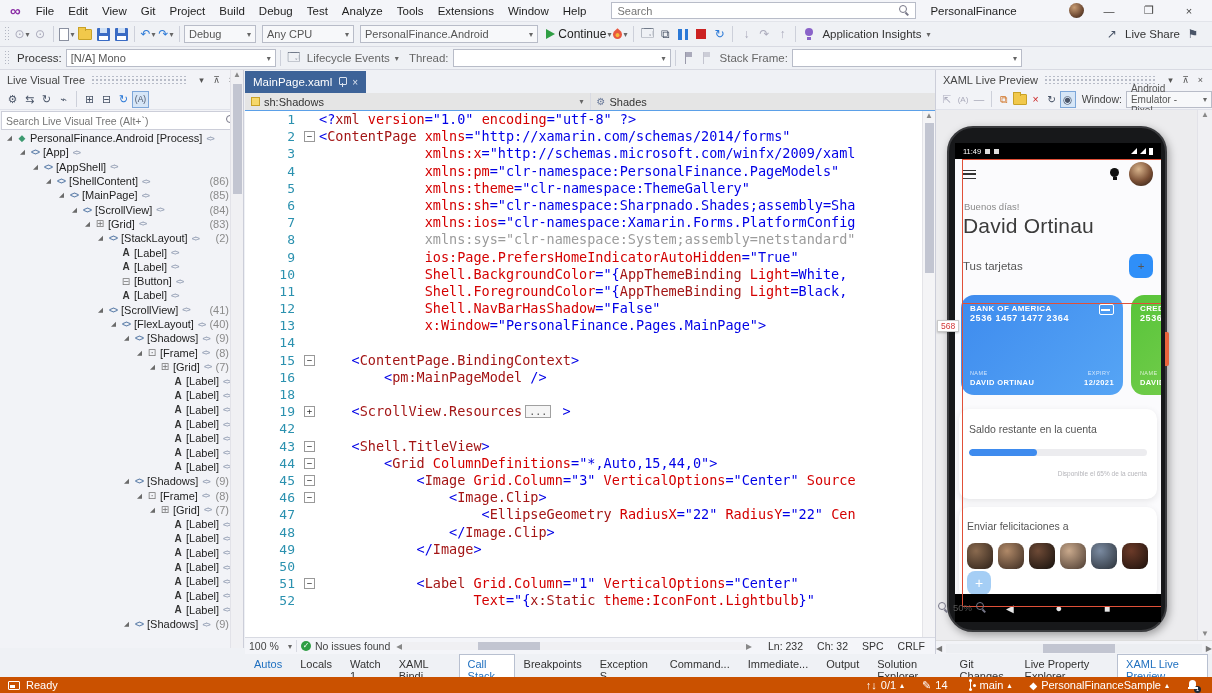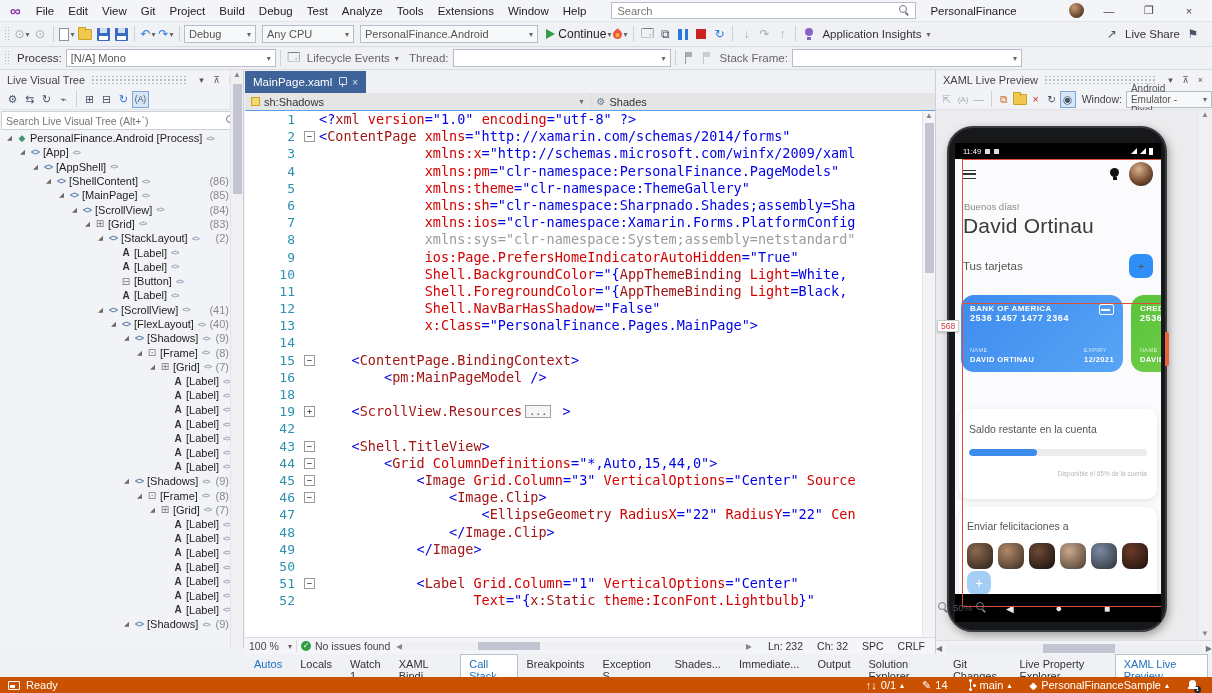--- a/index.html
+++ b/index.html
@@ -128,31 +128,31 @@
 #phead .sp { flex:1; }
 .p-bulb { position:relative; width:9px; height:12px; margin-right:10px; }
 .p-bulb::before { content:""; position:absolute; left:0; top:0; width:9px; height:9px; border-radius:50%; background:#111; }
 .p-bulb::after { content:""; position:absolute; left:2.5px; bottom:0; width:4px; height:3px; background:#111; }
 .avatar-ph { width:24px; height:24px; border-radius:50%; background:radial-gradient(circle at 40% 30%, #d8b48c, #7a4f35 55%, #241a12); }
 #greet { padding:12px 9px 0; color:#8a8a8a; font-size:9.5px; }
 #pname { padding:2px 8px 0; color:#3c3c3c; font-size:21px; letter-spacing:.2px; }
 #cards-hdr { display:flex; align-items:center; padding:16px 8px 0; }
 #cards-hdr span { color:#555; font-size:11.5px; }
 #addcard { margin-left:auto; width:24px; height:24px; border-radius:7px; background:#2f8ff8; color:#fff; font-size:15px; line-height:24px; text-align:center; }
-.ccard { position:absolute; top:152px; height:77px; border-radius:13px; color:#fff; padding:9px 9px 4px; }
+.ccard { position:absolute; top:152px; height:100px; border-radius:13px; color:#fff; padding:9px 9px 4px; }
 #ccard1 { left:6px; width:162px; background:linear-gradient(135deg,#3e8bee,#56a5f5); }
 #ccard2 { left:176px; width:110px; background:linear-gradient(135deg,#58c43a,#7ed052); }
 .c-bank { font-size:8px; font-weight:bold; letter-spacing:.4px; }
 .c-chip { position:absolute; right:9px; top:9px; width:15px; height:11px; border:1.5px solid #fff; border-radius:2px; }
 .c-chip::after { content:""; position:absolute; left:1px; top:4px; width:9px; height:1.6px; background:#fff; }
 .c-num { font-size:9px; font-weight:bold; letter-spacing:.6px; }
 .c-foot { position:absolute; left:9px; right:9px; bottom:8px; display:flex; }
 .c-col .cl { font-size:5.5px; opacity:.75; letter-spacing:.4px; }
 .c-col .cv { font-size:7.5px; font-weight:bold; letter-spacing:.4px; margin-top:2px; }
-.c-col.right { margin-left:auto; text-align:left; }
+.c-col.right { margin-left:auto; text-align:center; }
 .pcard { position:absolute; left:4px; width:198px; background:#fff; border-radius:10px; box-shadow:0 2px 7px rgba(0,0,0,.09); }
 #balcard { top:266px; height:90px; padding:14px 10px; }
 #balcard .t { color:#555; font-size:10.5px; }
 #bar { margin-top:14px; height:7px; border-radius:3.5px; background:#ececef; position:relative; overflow:hidden;}
 #barfill { position:absolute; left:0; top:0; bottom:0; background:#3e8bee; border-radius:3.5px; }
 #balnote { margin-top:14px; text-align:right; color:#b5b5ba; font-size:6.5px; }
 #sendcard { top:364px; height:92px; padding:13px 8px; }
 #sendcard .t { color:#555; font-size:10.5px; }
 #send-avatars { display:flex; gap:5px; margin-top:11px; }
 .pav { width:26px; height:26px; border-radius:8px; flex:none; }
@@ -596,21 +596,21 @@
         <div class="cline"><span class="lnum">3</span><span class="lfold"></span><span class="lbody"><span class="tk-t">             </span><span class="tk-a">xmlns:x</span><span class="tk-d">="http://schemas.microsoft.com/winfx/2009/xaml</span></span></div>
         <div class="cline"><span class="lnum">4</span><span class="lfold"></span><span class="lbody"><span class="tk-t">             </span><span class="tk-a">xmlns:pm</span><span class="tk-d">="clr-namespace:PersonalFinance.PageModels"</span></span></div>
         <div class="cline"><span class="lnum">5</span><span class="lfold"></span><span class="lbody"><span class="tk-t">             </span><span class="tk-a">xmlns:theme</span><span class="tk-d">="clr-namespace:ThemeGallery"</span></span></div>
         <div class="cline"><span class="lnum">6</span><span class="lfold"></span><span class="lbody"><span class="tk-t">             </span><span class="tk-a">xmlns:sh</span><span class="tk-d">="clr-namespace:Sharpnado.Shades;assembly=Sha</span></span></div>
         <div class="cline"><span class="lnum">7</span><span class="lfold"></span><span class="lbody"><span class="tk-t">             </span><span class="tk-a">xmlns:ios</span><span class="tk-d">="clr-namespace:Xamarin.Forms.PlatformConfig</span></span></div>
         <div class="cline"><span class="lnum">8</span><span class="lfold"></span><span class="lbody"><span class="tk-g">             xmlns:sys="clr-namespace:System;assembly=netstandard"</span></span></div>
         <div class="cline"><span class="lnum">9</span><span class="lfold"></span><span class="lbody"><span class="tk-t">             </span><span class="tk-a">ios:Page.PrefersHomeIndicatorAutoHidden</span><span class="tk-d">="True"</span></span></div>
         <div class="cline"><span class="lnum">10</span><span class="lfold"></span><span class="lbody"><span class="tk-t">             </span><span class="tk-a">Shell.BackgroundColor</span><span class="tk-d">="{</span><span class="tk-e">AppThemeBinding</span><span class="tk-t"> </span><span class="tk-a">Light</span><span class="tk-d">=White,</span></span></div>
         <div class="cline"><span class="lnum">11</span><span class="lfold"></span><span class="lbody"><span class="tk-t">             </span><span class="tk-a">Shell.ForegroundColor</span><span class="tk-d">="{</span><span class="tk-e">AppThemeBinding</span><span class="tk-t"> </span><span class="tk-a">Light</span><span class="tk-d">=Black,</span></span></div>
         <div class="cline"><span class="lnum">12</span><span class="lfold"></span><span class="lbody"><span class="tk-t">             </span><span class="tk-a">Shell.NavBarHasShadow</span><span class="tk-d">="False"</span></span></div>
-        <div class="cline"><span class="lnum">13</span><span class="lfold"></span><span class="lbody"><span class="tk-t">             </span><span class="tk-a">x:Class</span><span class="tk-d">="PersonalFinance.Pages.MainPage"&gt;</span></span></div>
+        <div class="cline"><span class="lnum">13</span><span class="lfold"></span><span class="lbody"><span class="tk-t">             </span><span class="tk-a">x:Window</span><span class="tk-d">="PersonalFinance.Pages.MainPage"&gt;</span></span></div>
         <div class="cline"><span class="lnum">14</span><span class="lfold"></span><span class="lbody"></span></div>
         <div class="cline"><span class="lnum">15</span><span class="lfold"><span class="fbox">−</span></span><span class="lbody"><span class="tk-t">    </span><span class="tk-d">&lt;</span><span class="tk-e">ContentPage.BindingContext</span><span class="tk-d">&gt;</span></span></div>
         <div class="cline"><span class="lnum">16</span><span class="lfold"></span><span class="lbody"><span class="tk-t">        </span><span class="tk-d">&lt;</span><span class="tk-e">pm:MainPageModel</span><span class="tk-t"> </span><span class="tk-d">/&gt;</span></span></div>
         <div class="cline"><span class="lnum">18</span><span class="lfold"></span><span class="lbody"></span></div>
         <div class="cline"><span class="lnum">19</span><span class="lfold"><span class="fbox">+</span></span><span class="lbody"><span class="tk-t">    </span><span class="tk-d">&lt;</span><span class="tk-e">ScrollView.Resources</span><span class="tk-box">...</span><span class="tk-d"> &gt;</span></span></div>
         <div class="cline"><span class="lnum">42</span><span class="lfold"></span><span class="lbody"></span></div>
         <div class="cline"><span class="lnum">43</span><span class="lfold"><span class="fbox">−</span></span><span class="lbody"><span class="tk-t">    </span><span class="tk-d">&lt;</span><span class="tk-e">Shell.TitleView</span><span class="tk-d">&gt;</span></span></div>
         <div class="cline"><span class="lnum">44</span><span class="lfold"><span class="fbox">−</span></span><span class="lbody"><span class="tk-t">        </span><span class="tk-d">&lt;</span><span class="tk-e">Grid</span><span class="tk-t"> </span><span class="tk-a">ColumnDefinitions</span><span class="tk-d">="*,Auto,15,44,0"&gt;</span></span></div>
         <div class="cline"><span class="lnum">45</span><span class="lfold"><span class="fbox">−</span></span><span class="lbody"><span class="tk-t">            </span><span class="tk-d">&lt;</span><span class="tk-e">Image</span><span class="tk-t"> </span><span class="tk-a">Grid.Column</span><span class="tk-d">="3"</span><span class="tk-t"> </span><span class="tk-a">VerticalOptions</span><span class="tk-d">="Center"</span><span class="tk-t"> </span><span class="tk-a">Source</span></span></div>
         <div class="cline"><span class="lnum">46</span><span class="lfold"><span class="fbox">−</span></span><span class="lbody"><span class="tk-t">                </span><span class="tk-d">&lt;</span><span class="tk-e">Image.Clip</span><span class="tk-d">&gt;</span></span></div>
@@ -778,21 +778,21 @@
     <div id="btabs-left">
         <span class="btab">Autos</span>
         <span class="btab">Locals</span>
         <span class="btab">Watch 1</span>
       </div>
     <div id="btabs-right">
         <span class="btab">XAML Bindi...</span>
         <span class="btab active">Call Stack</span>
         <span class="btab">Breakpoints</span>
         <span class="btab">Exception S...</span>
-        <span class="btab">Shades...</span>
+        <span class="btab">Command...</span>
         <span class="btab">Immediate...</span>
         <span class="btab">Output</span>
         <span class="btab">Solution Explorer</span>
         <span class="btab">Git Changes</span>
         <span class="btab">Live Property Explorer</span>
         <span class="btab active">XAML Live Preview</span>
       </div>
   </div>
 
   <div id="statusbar">

